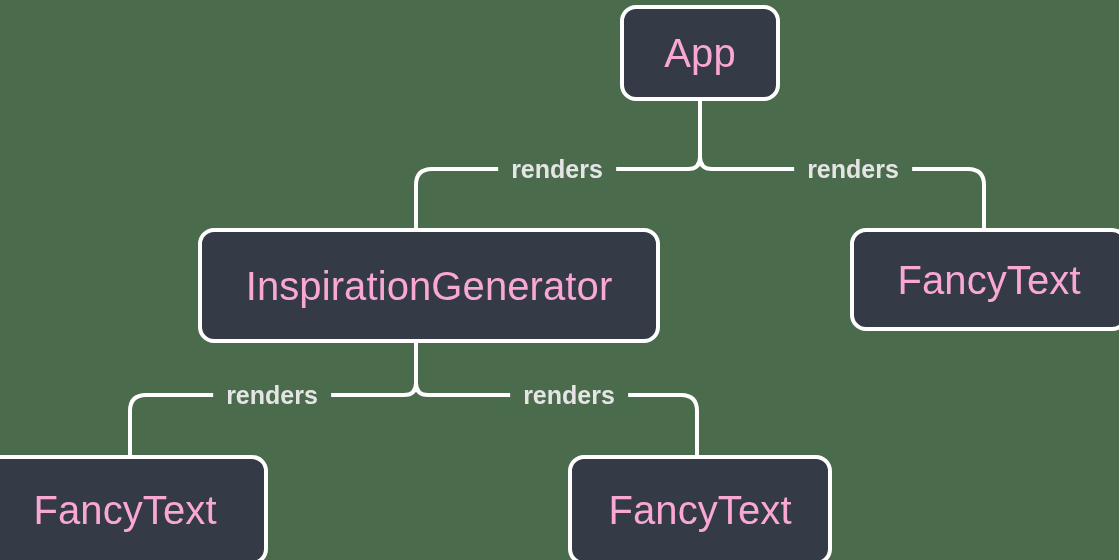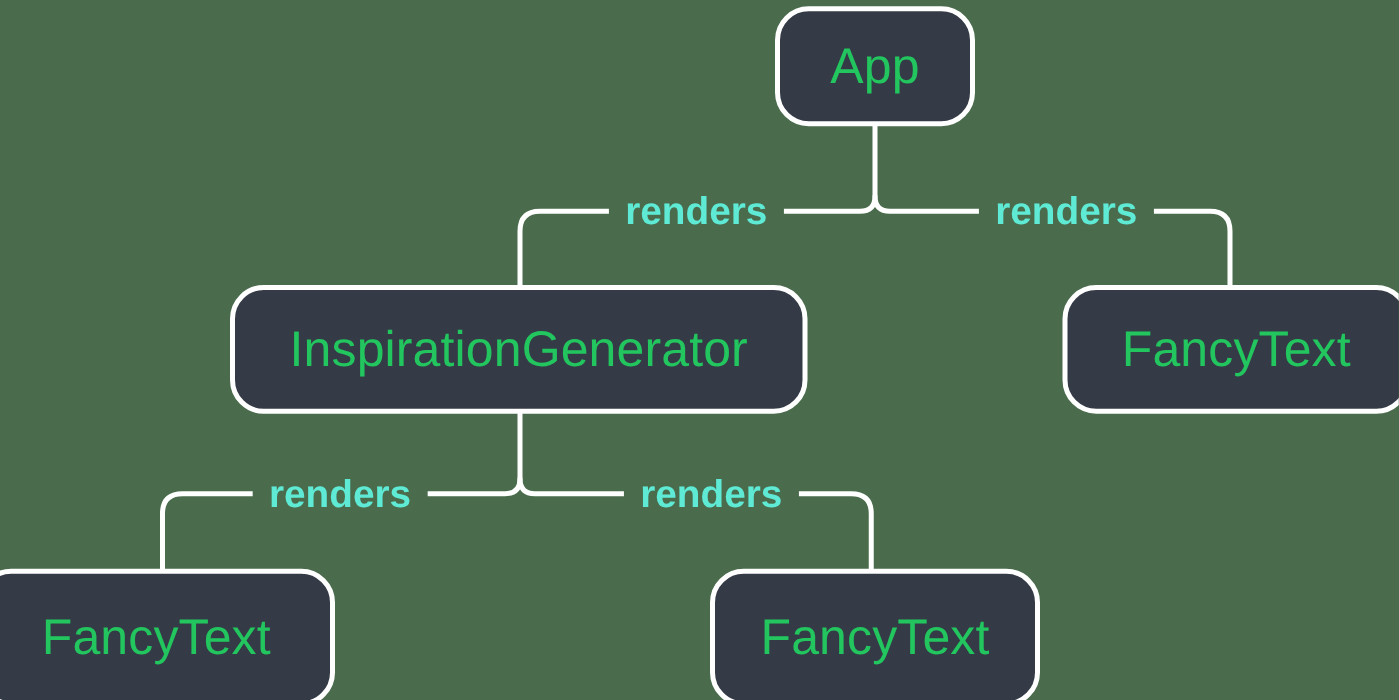--- a/index.html
+++ b/index.html
@@ -25,48 +25,48 @@
     top: 0;
     width: 1119px;
     height: 560px;
     pointer-events: none;
   }
   .node {
     position: absolute;
     box-sizing: border-box;
     background: #343a46;
     border: 4px solid #ffffff;
-    border-radius: 27px;
+    border-radius: 16px;
     display: flex;
     align-items: center;
     justify-content: center;
-    color: #22c55e;
+    color: #f9a8d4;
     font-size: 40px;
     font-weight: 400;
     letter-spacing: 0.1px;
     white-space: nowrap;
   }
   .node-label {
     display: block;
     line-height: 1;
   }
   .edge-label {
     position: absolute;
-    color: #5eead4;
-    font-size: 31px;
+    color: #e5e5e5;
+    font-size: 25px;
     font-weight: 700;
     line-height: 1;
     white-space: nowrap;
     background: #4a6c4d;
     padding: 0 13px;
     transform: translate(-50%, -50%);
   }
   
   #node-app        { left: 620px; top: 5px;   width: 160px; height: 96px; }
-  #node-inspgen    { left: 184px; top: 228px; width: 462px; height: 103px; }
+  #node-inspgen    { left: 198px; top: 228px; width: 462px; height: 115px; }
   #node-fancy-right{ left: 850px; top: 228px; width: 278px; height: 103px; }
   #node-fancy-left { left: -18px; top: 455px; width: 286px; height: 110px; }
   #node-copyright  { left: 568px; top: 455px; width: 264px; height: 110px; }
 </style>
 </head>
 <body>
 
 <div id="canvas">
 
   <svg id="wires" viewBox="0 0 1119 560" width="1119" height="560" fill="none" stroke="#ffffff" stroke-width="4" stroke-linecap="round">

